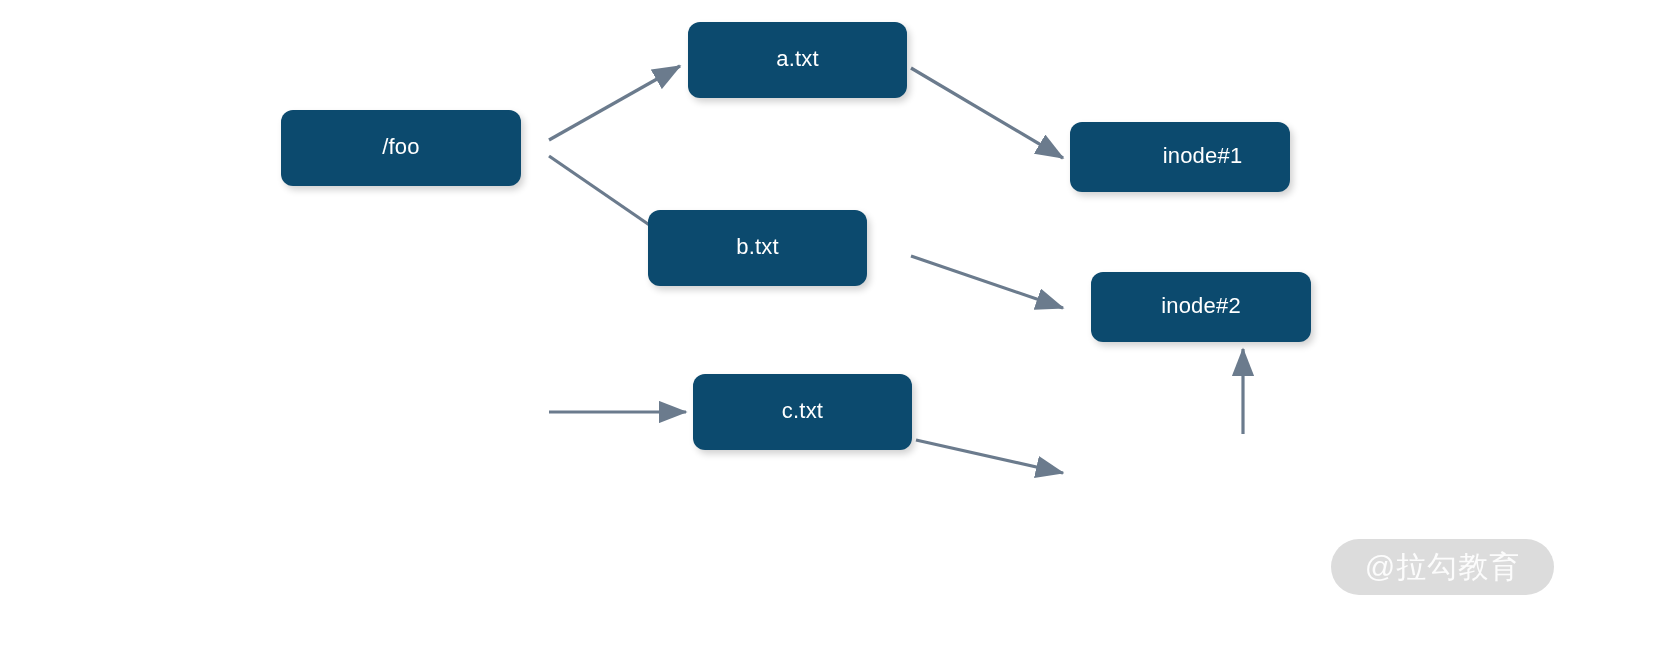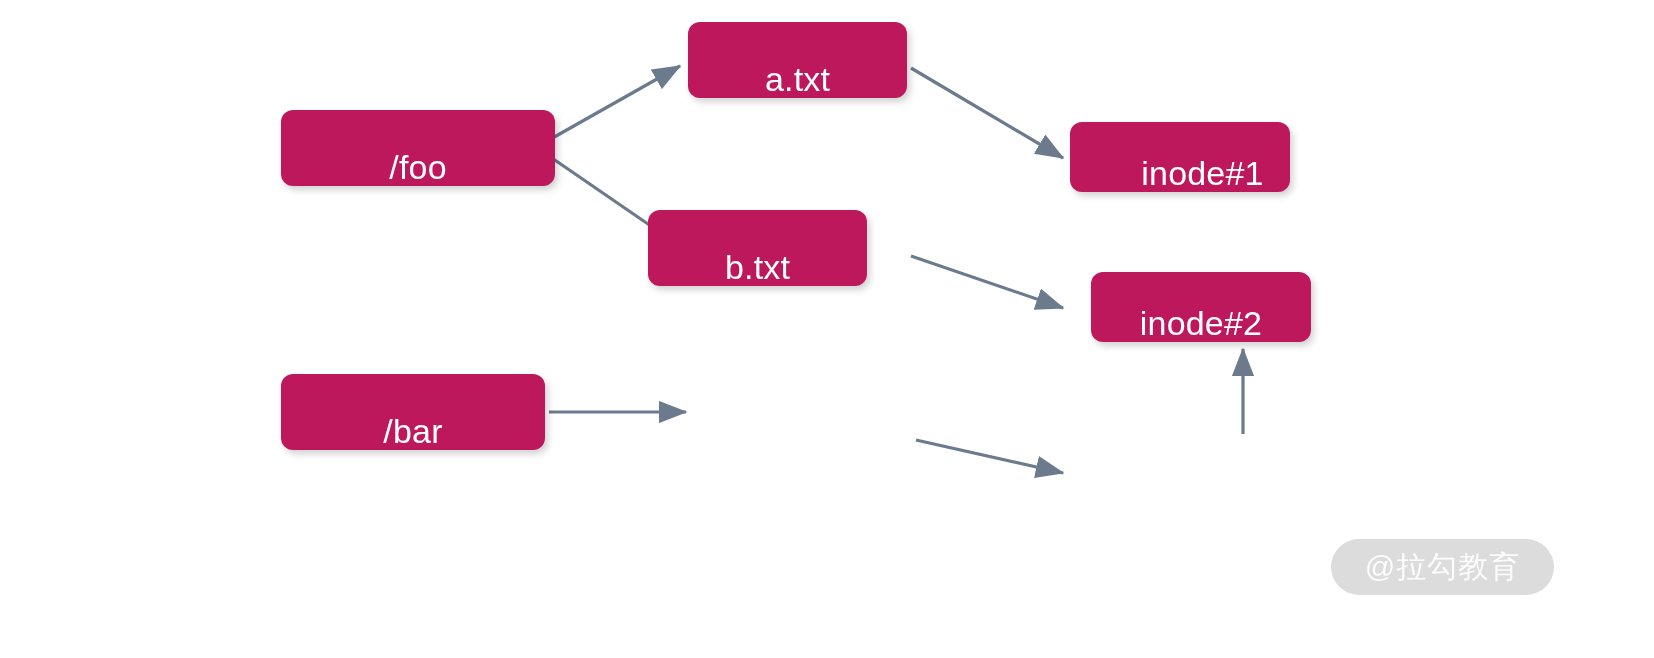--- a/index.html
+++ b/index.html
@@ -19,28 +19,28 @@
   }
   #edge-layer {
     position: absolute;
     left: 0;
     top: 0;
     width: 1654px;
     height: 658px;
   }
   .node {
     position: absolute;
-    background: #be185d;
+    background: #0c4a6e;
     border-radius: 12px;
     box-shadow: 3px 4px 7px rgba(0,0,0,0.18);
     display: flex;
-    align-items: flex-end;
+    align-items: center;
     justify-content: center;
     color: #ffffff;
-    font-size: 34px;
+    font-size: 22px;
     font-weight: 400;
     letter-spacing: 0.2px;
     z-index: 2;
     box-sizing: border-box;
   }
   .node-label {
     pointer-events: none;
     line-height: 1;
     padding-bottom: 2px;
   }
@@ -84,36 +84,36 @@
 
     <line x1="911" y1="256" x2="1063" y2="308" stroke="#6b7b8d" stroke-width="3.2" marker-end="url(#arrowhead)"></line>
 
     <line x1="549" y1="412" x2="686" y2="412" stroke="#6b7b8d" stroke-width="3.2" marker-end="url(#arrowhead)"></line>
 
     <line x1="916" y1="440" x2="1063" y2="473" stroke="#6b7b8d" stroke-width="3.2" marker-end="url(#arrowhead)"></line>
 
     <line x1="1243" y1="434" x2="1243" y2="349" stroke="#6b7b8d" stroke-width="3.2" marker-end="url(#arrowhead)"></line>
   </svg>
 
-  <div class="node" style="left:281px; top:110px; width:274px; height:76px;">
+  <div class="node" style="left:281px; top:110px; width:240px; height:76px;">
     <span class="node-label">/foo</span>
   </div>
 
   <div class="node" style="left:688px; top:22px; width:219px; height:76px;">
     <span class="node-label">a.txt</span>
   </div>
 
   <div class="node" style="left:648px; top:210px; width:219px; height:76px;">
     <span class="node-label">b.txt</span>
   </div>
 
-  <div class="node" style="left:281px; top:374px; width:264px; height:76px;">
-    <span class="node-label">/bar</span>
+
+  <div class="node" style="left:693px; top:374px; width:219px; height:76px;">
+    <span class="node-label">c.txt</span>
   </div>
-
 
   <div class="node" style="left:1070px; top:122px; width:220px; height:70px;padding-left:45px;">
     <span class="node-label">inode#1</span>
   </div>
 
   <div class="node" style="left:1070px; top:272px; width:220px; height:70px;margin-left:21px;">
     <span class="node-label">inode#2</span>
   </div>
 
 

